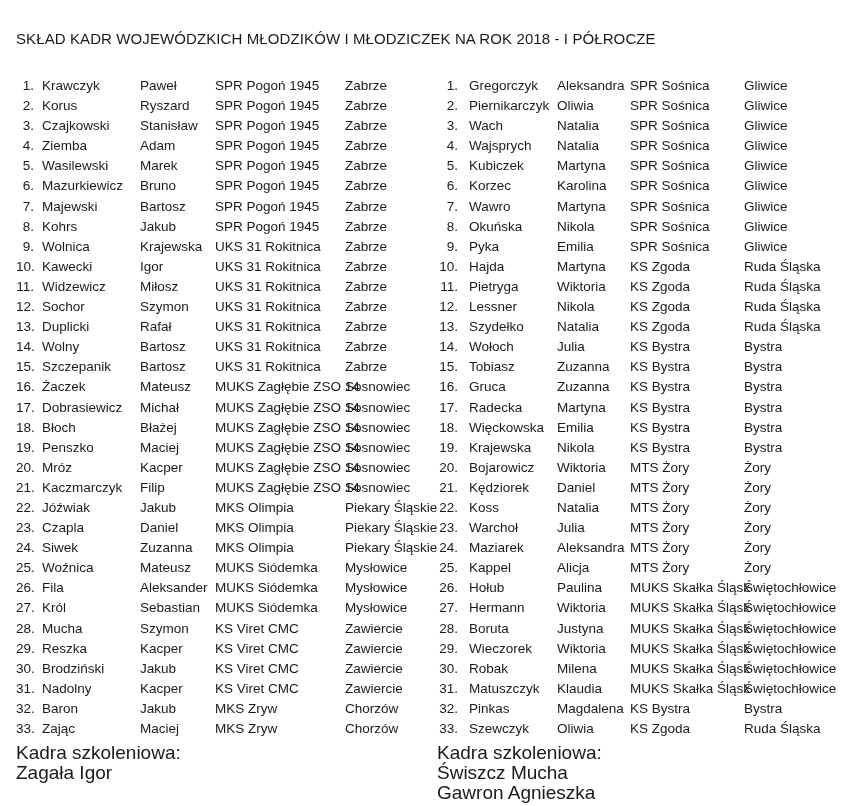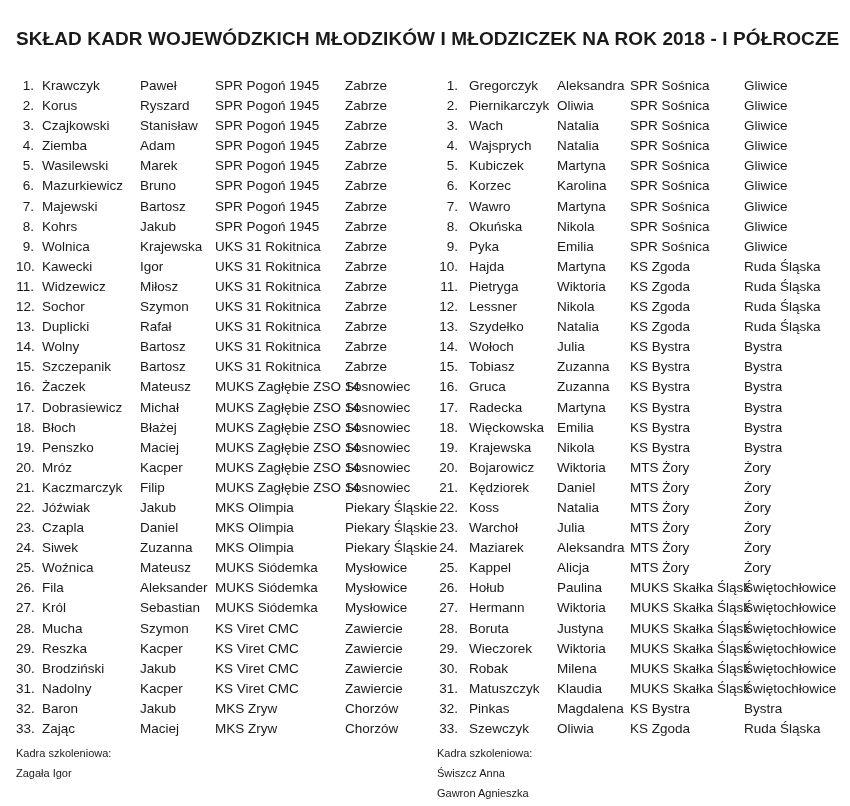--- a/index.html
+++ b/index.html
@@ -5,42 +5,42 @@
   html, body { margin: 0; padding: 0; }
   body {
     width: 850px; height: 806px;
     background: #ffffff;
     color: #1a1a1a;
     font-family: "Liberation Sans", sans-serif;
     overflow: hidden;
   }
   .page { padding: 29px 0 0 16px; box-sizing: border-box; width: 850px; height: 806px; }
   .title {
-    font-size: 19px;
-    font-weight: 700;
+    font-size: 15px;
+    font-weight: 400;
     line-height: 20px;
     margin: 0 12px 27px 0;
     letter-spacing: 0.1px;
     white-space: nowrap;
   }
   .tables { display: flex; align-items: flex-start; }
   .roster { box-sizing: border-box; }
   .roster-left { width: 421px; flex: 0 0 421px; }
   .roster-right { flex: 1 1 auto; }
   .row {
     display: grid;
     font-size: 13.5px;
     line-height: 20.1px;
     white-space: nowrap;
   }
   .roster-left .row  { grid-template-columns: 18px 90px 67px 122px auto; column-gap: 8px; }
   .roster-right .row { grid-template-columns: 21px 77px 62px 103px auto; column-gap: 11px; }
   .c { overflow: visible; }
   .num { text-align: right; }
-  .staff { margin-top: 4px; font-size: 11px; line-height: 20.1px; }
+  .staff { margin-top: 4px; font-size: 19px; line-height: 20.1px; }
   .staff div { white-space: nowrap; }
 </style>
 </head>
 <body>
 
 <div class="page">
   <h1 class="title">SKŁAD KADR WOJEWÓDZKICH MŁODZIKÓW I MŁODZICZEK NA ROK 2018 - I PÓŁROCZE</h1>
 
   <div class="tables">
 
@@ -584,21 +584,21 @@
             <span class="c">Szewczyk</span>
             <span class="c">Oliwia</span>
             <span class="c">KS Zgoda</span>
             <span class="c">Ruda Śląska</span>
           </div>
         </div>
       <div class="staff">
         <div>Kadra szkoleniowa:</div>
         <div>
 
-            <div>Świszcz Anna</div>
+            <div>Świszcz Mucha</div>
 
             <div>Gawron Agnieszka</div>
           </div>
       </div>
     </section>
 
   </div>
 </div>
 
 </body></html>

